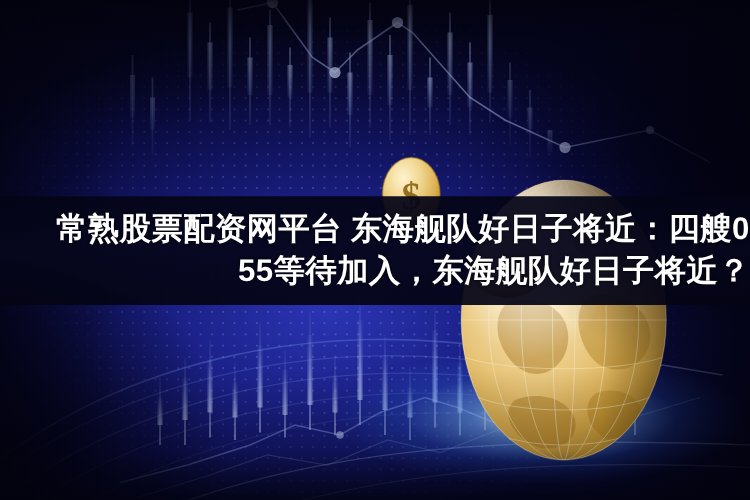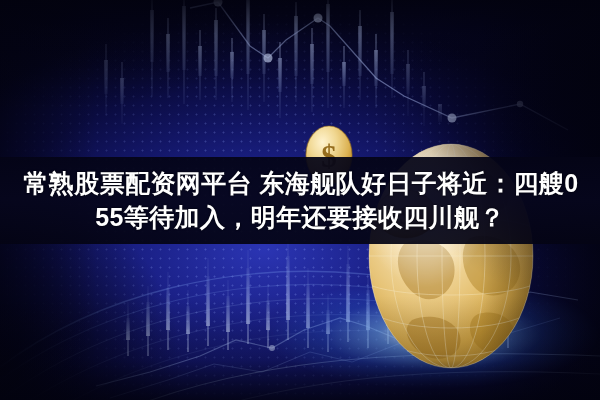--- a/index.html
+++ b/index.html
@@ -83,21 +83,21 @@
   }
   #headline {
     position: absolute;
     left: 0;
     top: 157px;
     width: 600px;
     height: 87px;
     display: flex;
     flex-direction: column;
     justify-content: center;
-    align-items: center;
+    align-items: flex-end;
     gap: 3px;
   }
   .hl-line {
     color: #ffffff;
     font-size: 25px;
     line-height: 31px;
     font-weight: bold;
     letter-spacing: 0.4px;
     white-space: nowrap;
     text-shadow: 0 0 2px rgba(0,0,0,0.9);
@@ -331,16 +331,16 @@
     </g>
   </svg>
 
   <div class="layer" id="bg-corner-dark"></div>
   <div class="layer" id="bg-vignette"></div>
 
   <div id="text-band"></div>
 
   <div id="headline">
     <div class="hl-line" id="hl-line-1">常熟股票配资网平台 东海舰队好日子将近：四艘0</div>
-    <div class="hl-line" id="hl-line-2">55等待加入，明年还要接收四川舰？</div>
+    <div class="hl-line" id="hl-line-2">55等待加入，东海舰队好日子将近？</div>
   </div>
 
 </div>
 
 </body></html>

